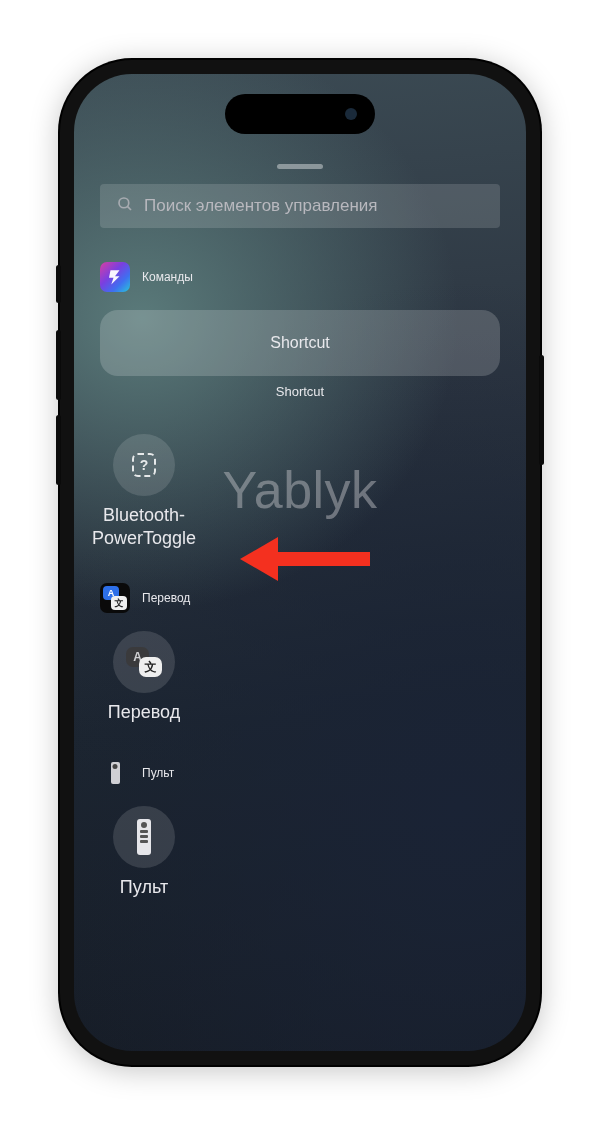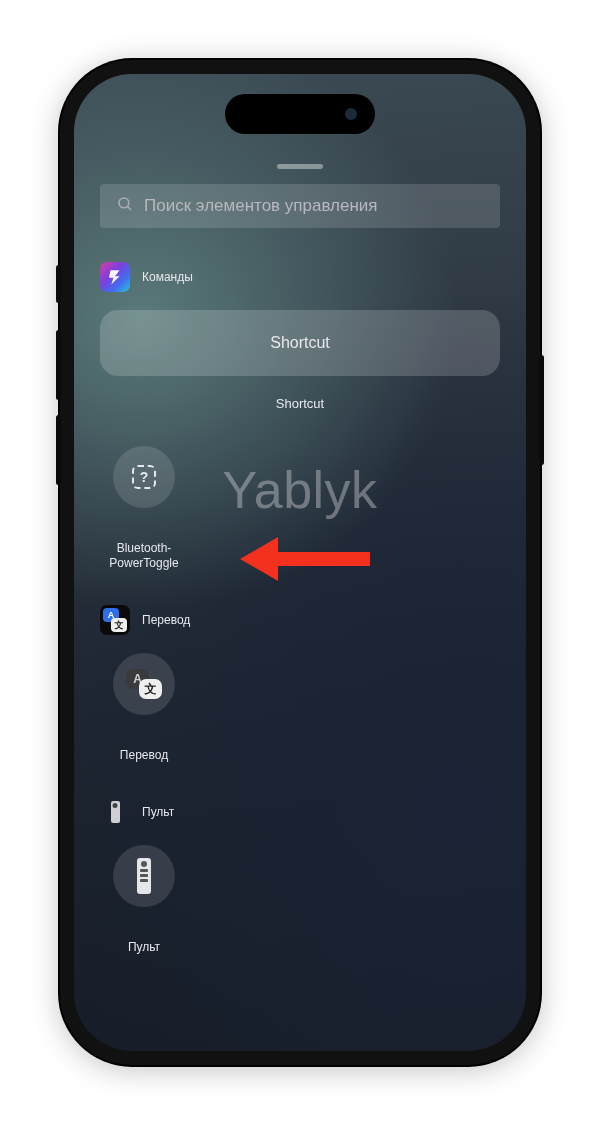--- a/index.html
+++ b/index.html
@@ -63,35 +63,35 @@
     color:var(--text-dim);font-size:17px;
   }
   .search svg{width:18px;height:18px;flex:0 0 auto;opacity:.8;}
 
   .section{margin-top:34px;}
   .sec-head{display:flex;align-items:center;gap:12px;}
   .sec-icon{width:30px;height:30px;border-radius:7px;display:flex;align-items:center;justify-content:center;flex:0 0 auto;}
   .sec-title{font-size:12px;font-weight:400;color:var(--text);}
 
   .tiles{display:flex;gap:20px;margin-top:18px;}
-  .tile{flex:1 1 0;display:flex;flex-direction:column;align-items:center;gap:20px;}
+  .tile{flex:1 1 0;display:flex;flex-direction:column;align-items:center;gap:8px;}
   .tile-box{
     width:100%;height:66px;border-radius:18px;background:var(--tile-bg);
     display:flex;align-items:center;justify-content:center;color:var(--text);font-size:16px;
   }
   .tile-box.solid{background:var(--tile-bg2);}
   .tile-label{font-size:13px;color:var(--text);text-align:center;line-height:1.25;}
 
   .circles{display:flex;gap:20px;margin-top:18px;}
   .circle-item{width:88px;display:flex;flex-direction:column;align-items:center;gap:8px;}
   .circle{
     width:62px;height:62px;border-radius:50%;background:var(--circle-bg);
     display:flex;align-items:center;justify-content:center;position:relative;
   }
-  .circle-label{font-size:12px;color:var(--text);text-align:center;line-height:1.25;margin-top:25px;}
+  .circle-label{font-size:18px;color:var(--text);text-align:center;line-height:1.25;}
 
   
   .ic-shortcuts{background:linear-gradient(135deg,#d83ea2 0%,#7a3fe0 40%,#3f6ff0 70%,#28c6d8 100%);}
   .ic-shortcuts svg{width:18px;height:18px;}
   .ic-settings{background:#1a1a1a;}
   .ic-settings svg{width:22px;height:22px;}
   .ic-remote{background:transparent;}
 
   
   .watermark{position:absolute;top:386px;left:0;right:0;text-align:center;font-size:52px;color:rgba(200,200,205,.45);font-weight:400;letter-spacing:.5px;pointer-events:none;}

